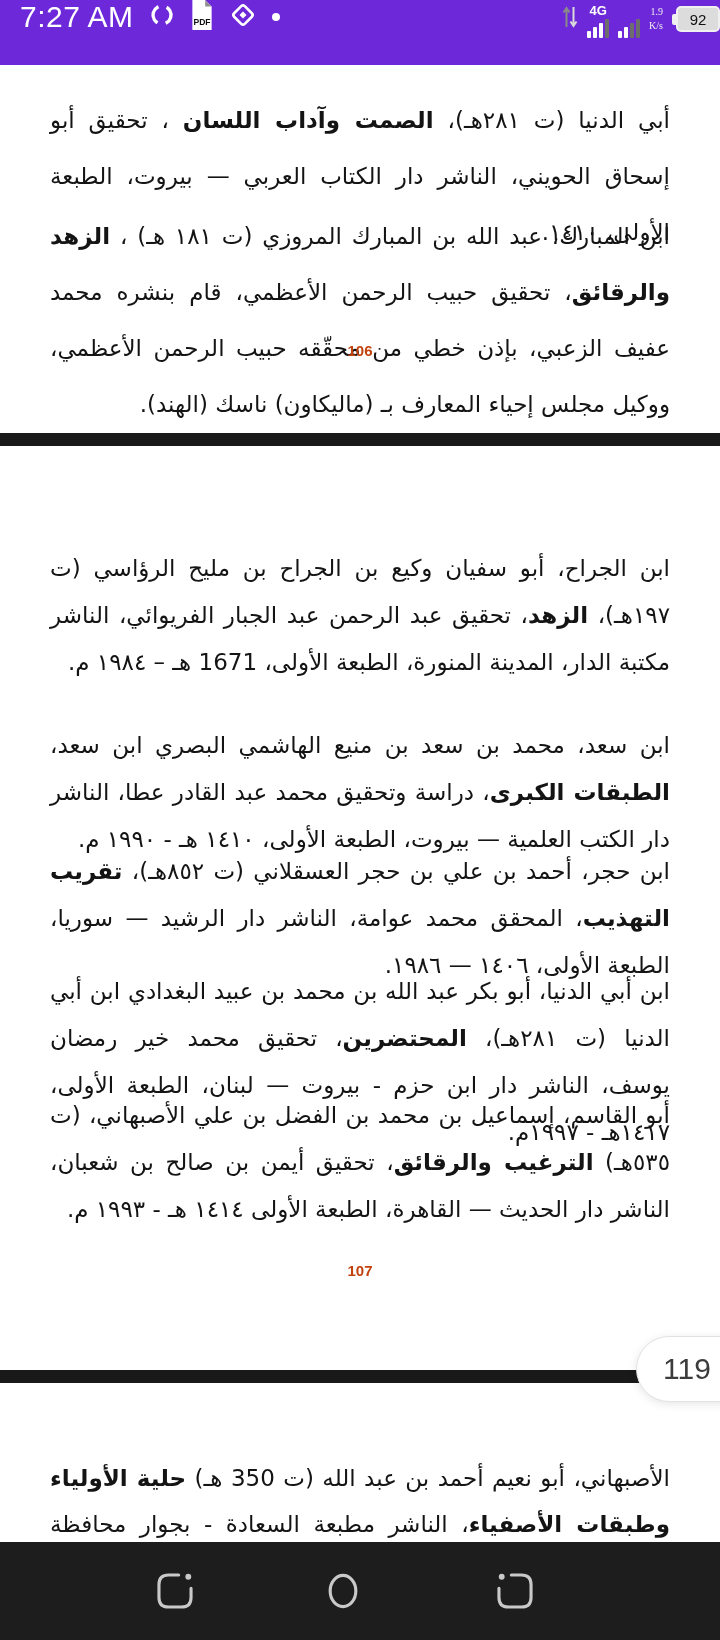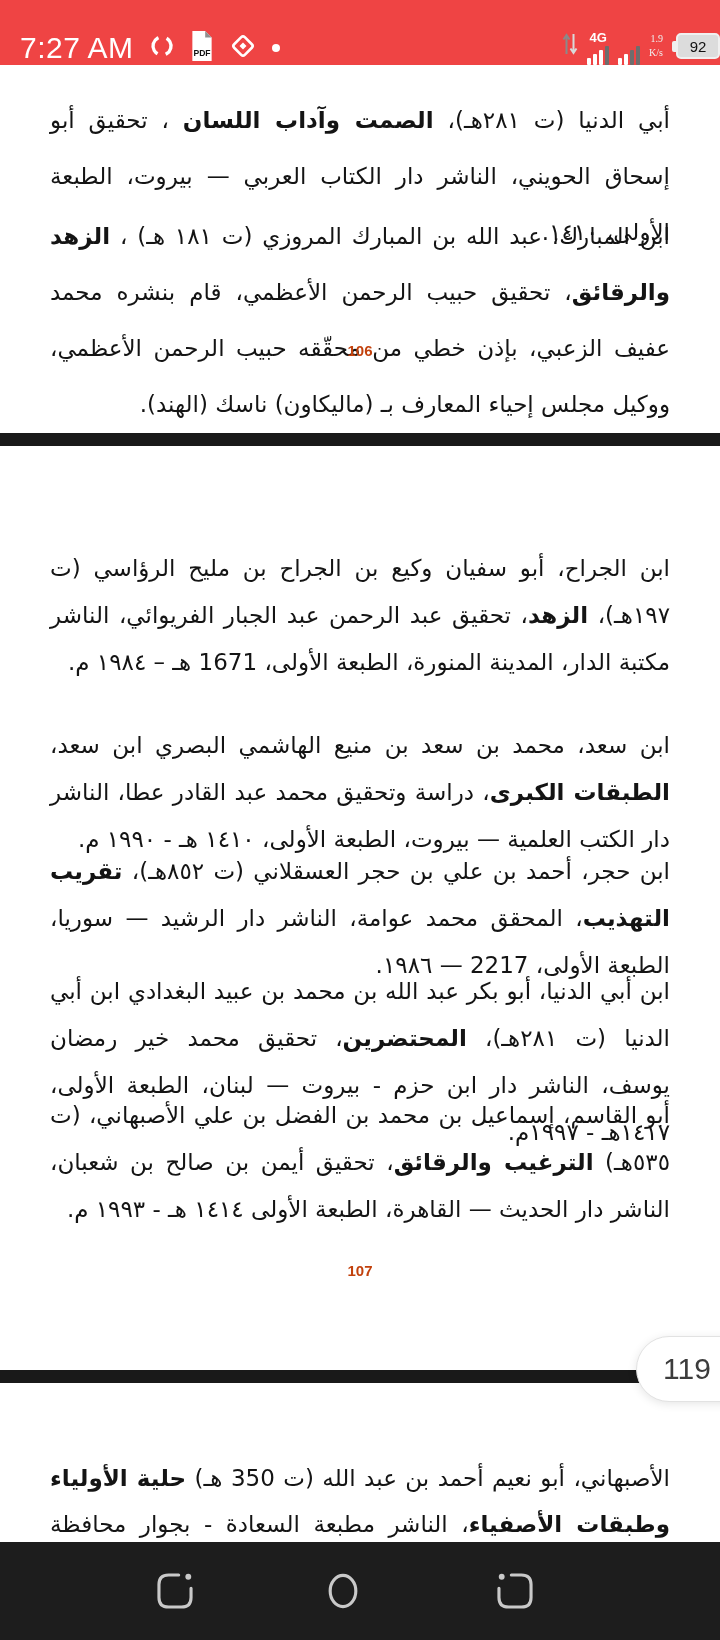--- a/index.html
+++ b/index.html
@@ -2,22 +2,22 @@
 <html lang="ar"><head>
 <meta charset="utf-8">
 <style>
   html,body{margin:0;padding:0;}
   body{
     width:720px;height:1640px;position:relative;overflow:hidden;
     background:#ffffff;font-family:"DejaVu Sans",sans-serif;
   }
   
   .status-bar{
-    position:absolute;top:0;left:0;width:720px;height:65px;background:#ef4444;
-    display:flex;align-items:flex-end;color:#fff;z-index:10;
+    position:absolute;top:0;left:0;width:720px;height:65px;background:#6d28d9;
+    display:flex;align-items:flex-start;color:#fff;z-index:10;
   }
   .sb-left{display:flex;align-items:center;gap:15px;padding-left:20px;}
   .sb-time{font-size:30px;font-family:"Liberation Sans",sans-serif;letter-spacing:.5px;}
   .sb-right{margin-left:auto;display:flex;align-items:center;gap:9px;}
   .status-dot{width:8px;height:8px;border-radius:50%;background:#fff;}
   .sig{display:flex;flex-direction:column;align-items:center;justify-content:flex-end;height:38px;}
   .sig-label{font-size:13px;line-height:13px;font-weight:bold;font-family:"Liberation Sans",sans-serif;}
   .bars{display:flex;align-items:flex-end;gap:2px;margin-top:2px;}
   .bar{width:4px;background:#fff;border-radius:1px;}
   .bar.dim{background:#6d6d6d;}
@@ -131,21 +131,21 @@
 <div class="sep" style="top:433px"></div>
 
 <div>
   <div class="para lh47" style="top:545px">
     <span>ابن الجراح، أبو سفيان وكيع بن الجراح بن مليح الرؤاسي (ت ١٩٧هـ)، </span><b>الزهد</b><span>، تحقيق عبد الرحمن عبد الجبار الفريوائي، الناشر مكتبة الدار، المدينة المنورة، الطبعة الأولى، 1671 هـ – ١٩٨٤ م.</span>
   </div>
   <div class="para lh47" style="top:722px">
     <span>ابن سعد، محمد بن سعد بن منيع الهاشمي البصري ابن سعد، </span><b>الطبقات الكبرى</b><span>، دراسة وتحقيق محمد عبد القادر عطا، الناشر دار الكتب العلمية — بيروت، الطبعة الأولى، ١٤١٠ هـ - ١٩٩٠ م.</span>
   </div>
   <div class="para lh47" style="top:848px">
-    <span>ابن حجر، أحمد بن علي بن حجر العسقلاني (ت ٨٥٢هـ)، </span><b>تقريب التهذيب</b><span>، المحقق محمد عوامة، الناشر دار الرشيد — سوريا، الطبعة الأولى، 2217 — ١٩٨٦.</span>
+    <span>ابن حجر، أحمد بن علي بن حجر العسقلاني (ت ٨٥٢هـ)، </span><b>تقريب التهذيب</b><span>، المحقق محمد عوامة، الناشر دار الرشيد — سوريا، الطبعة الأولى، ١٤٠٦ — ١٩٨٦.</span>
   </div>
   <div class="para lh47" style="top:968px">
     <span>ابن أبي الدنيا، أبو بكر عبد الله بن محمد بن عبيد البغدادي ابن أبي الدنيا (ت ٢٨١هـ)، </span><b>المحتضرين</b><span>، تحقيق محمد خير رمضان يوسف، الناشر دار ابن حزم - بيروت — لبنان، الطبعة الأولى، ١٤١٧هـ - ١٩٩٧م.</span>
   </div>
   <div class="para lh47" style="top:1092px">
     <span>أبو القاسم، إسماعيل بن محمد بن الفضل بن علي الأصبهاني، (ت ٥٣٥هـ) </span><b>الترغيب والرقائق</b><span>، تحقيق أيمن بن صالح بن شعبان، الناشر دار الحديث — القاهرة، الطبعة الأولى ١٤١٤ هـ - ١٩٩٣ م.</span>
   </div>
   <div class="page-num" style="top:1262px">107</div>
 </div>
 

